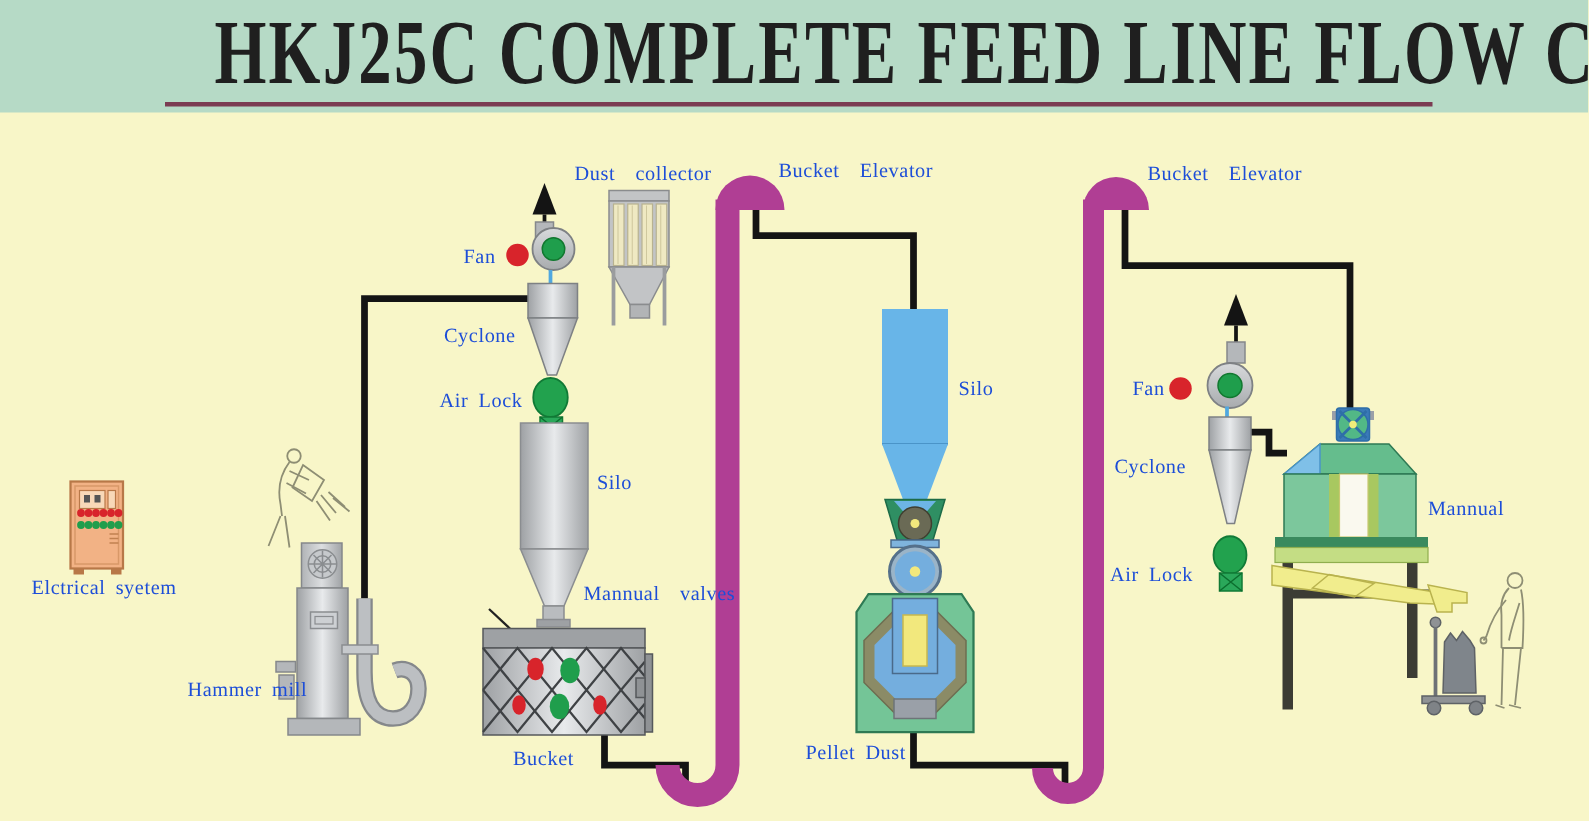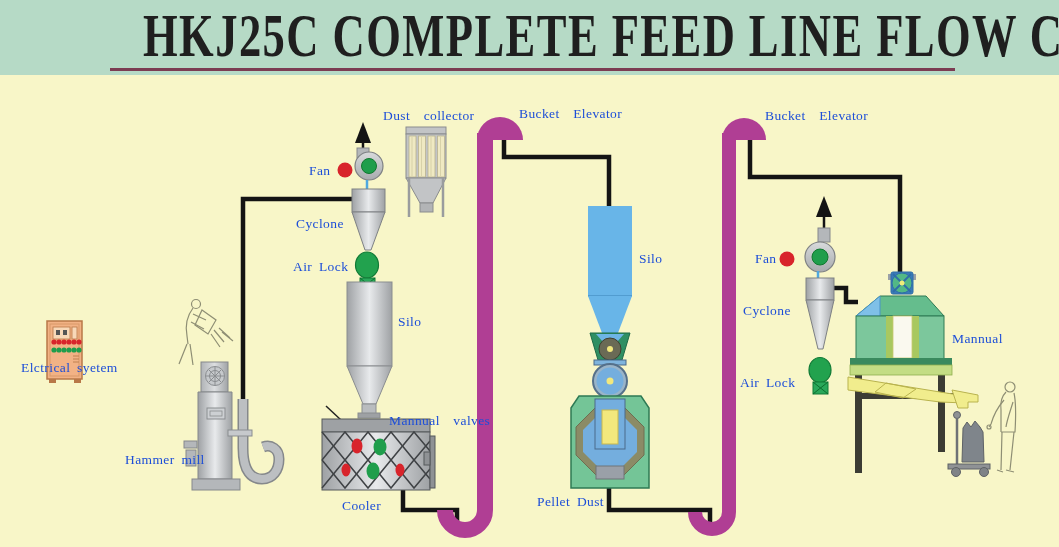--- a/index.html
+++ b/index.html
@@ -273,29 +273,29 @@
       <path d="M 1006,392 C 1002,396 1000,402 1001,410 L 1001,432"></path>
       <path d="M 1014,393 C 1016,402 1016,415 1015,432 L 1001,432"></path>
       <path d="M 1004,400 C 997,408 993,417 991,424 L 989,427"></path>
       <circle cx="989" cy="427" r="2"></circle>
       <path d="M 1013,402 C 1010,412 1007,420 1006,427"></path>
       <path d="M 1002,432 L 1001,470 M 1014,432 L 1010,470"></path>
       <path d="M 997,470 L 1003,472 M 1006,470 L 1014,472"></path>
     </g>
   </svg>
 
-  <div class="lbl" style="left:21px;  top:360px">Elctrical syetem</div>
+  <div class="lbl" style="left:21px;  top:384px">Elctrical syetem</div>
   <div class="lbl" style="left:125px; top:452px">Hammer mill</div>
   <div class="lbl" style="left:309px; top:163px">Fan</div>
   <div class="lbl" style="left:296px; top:216px">Cyclone</div>
   <div class="lbl" style="left:293px; top:259px">Air Lock</div>
   <div class="lbl" style="left:383px; top:108px">Dust  collector</div>
   <div class="lbl" style="left:398px; top:314px">Silo</div>
-  <div class="lbl" style="left:389px; top:413px">Mannual  valves</div>
-  <div class="lbl" style="left:342px; top:498px">Cooler</div>
+  <div class="lbl" style="left:389px; top:388px">Mannual  valves</div>
+  <div class="lbl" style="left:342px; top:498px">Bucket</div>
   <div class="lbl" style="left:519px; top:106px">Bucket  Elevator</div>
   <div class="lbl" style="left:639px; top:251px">Silo</div>
   <div class="lbl" style="left:537px; top:494px">Pellet Dust</div>
   <div class="lbl" style="left:765px; top:108px">Bucket  Elevator</div>
   <div class="lbl" style="left:755px; top:251px">Fan</div>
   <div class="lbl" style="left:743px; top:303px">Cyclone</div>
   <div class="lbl" style="left:740px; top:375px">Air Lock</div>
   <div class="lbl" style="left:952px; top:331px">Mannual</div>
 
 </div>

